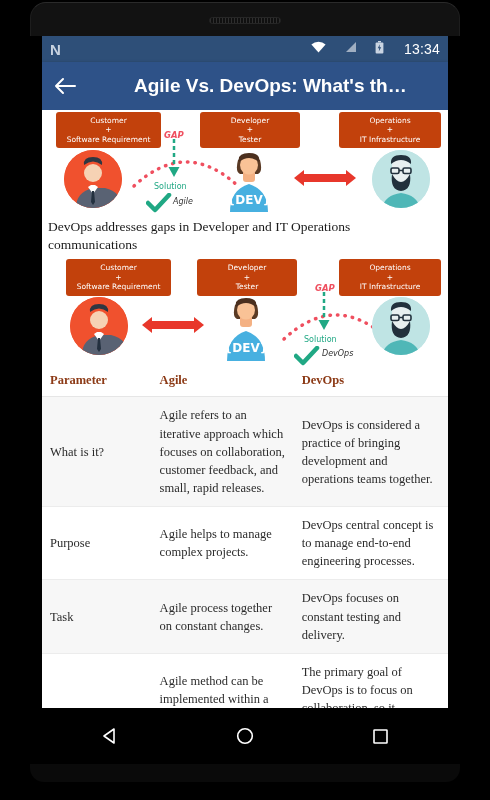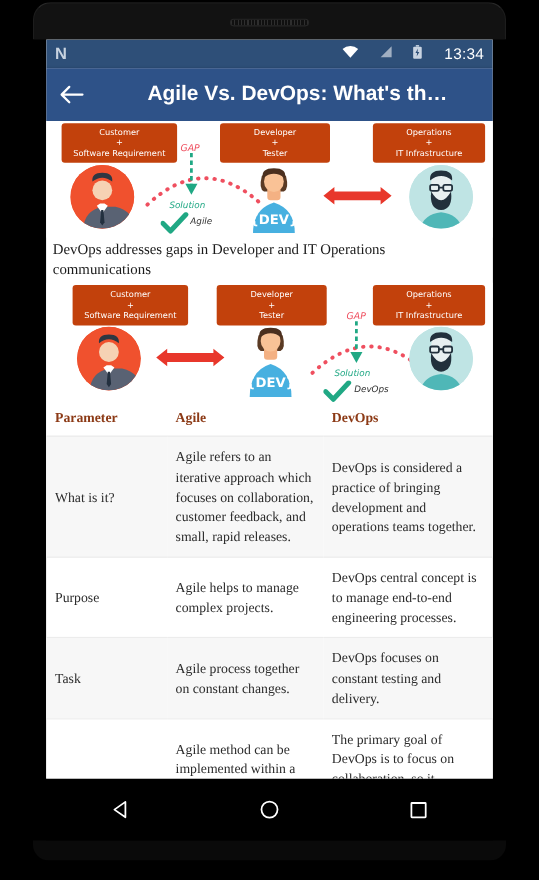--- a/index.html
+++ b/index.html
@@ -63,22 +63,22 @@
   .info { position:relative; width:100%; height:106px; background:#fff; }
   .info2 { height:108px; }
   .gbox {
     position:absolute; background:#c2410c; color:#fff;
     border-radius:3px; text-align:center; font-size:7.5px; line-height:1.25;
     padding:4px 3px; font-family:"DejaVu Sans", sans-serif;
   }
   .avatar { position:absolute; border-radius:50%; overflow:hidden; }
   .av-cust { background:#f0512e; }
   .av-ops  { background:#bfe4e4; }
-  .gap-label { position:absolute; color:#ef4f5f; font-size:8.5px; font-style:italic; font-weight:normal; font-family:"DejaVu Sans", sans-serif; }
-  .sol-label { position:absolute; color:#20a884; font-size:8px; font-style:italic; font-family:"DejaVu Sans", sans-serif; }
+  .gap-label { position:absolute; color:#ef4f5f; font-size:8.5px; font-style:italic; font-weight:bold; font-family:"DejaVu Sans", sans-serif; }
+  .sol-label { position:absolute; color:#20a884; font-size:8px; font-family:"DejaVu Sans", sans-serif; }
   .sol-sub   { position:absolute; color:#333; font-size:8px; font-style:italic; font-family:"DejaVu Sans", sans-serif; }
 
   .caption {
     font-family:"Liberation Serif", serif; font-size:13.5px; color:#1a1a1a;
     line-height:1.35; padding:2px 6px 3px 6px;
   }
 
   
   .sec-head {
     font-family:"Liberation Serif", serif; font-weight:bold;

